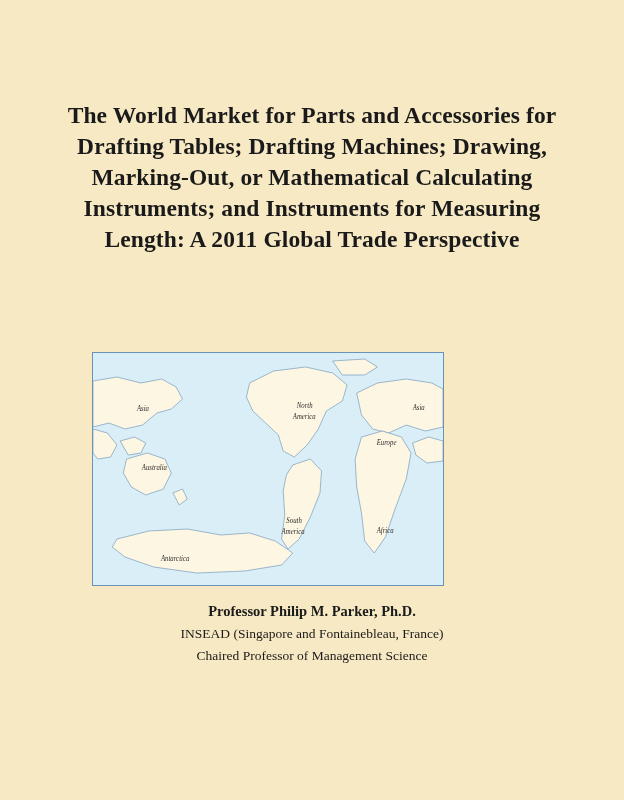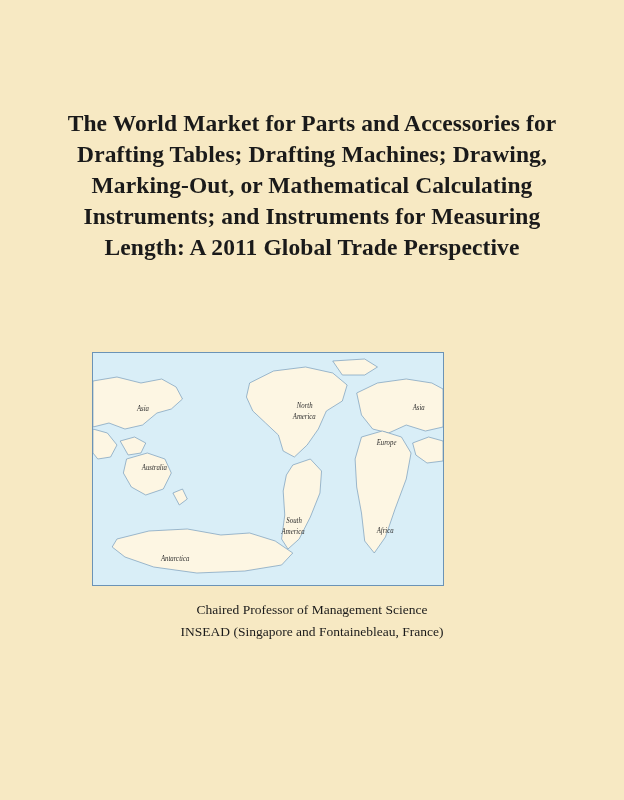--- a/index.html
+++ b/index.html
@@ -15,21 +15,21 @@
   }
   .page {
     position: relative;
     width: 624px;
     height: 800px;
     background: #f7e9c3;
     box-sizing: border-box;
   }
   .title-block {
     position: absolute;
-    top: 108px;
+    top: 100px;
     left: 52px;
     width: 520px;
     text-align: center;
   }
   .title {
     font-family: "Liberation Serif", serif;
     font-size: 23.5px;
     font-weight: bold;
     line-height: 31px;
     color: #1a1a1a;
@@ -123,17 +123,18 @@
       <text class="map-label" x="400" y="57">Asia</text>
       <text class="map-label" x="355" y="92">Europe</text>
       <text class="map-label" x="242" y="170">South</text>
       <text class="map-label" x="236" y="181">America</text>
       <text class="map-label" x="355" y="180">Africa</text>
       <text class="map-label" x="85" y="208">Antarctica</text>
     </svg>
   </div>
 
   <div class="byline">
+    <p class="author">Professor Philip M. Parker, Ph.D.</p>
+    <p class="affil">INSEAD (Singapore and Fontainebleau, France)</p>
     <p class="affil">Chaired Professor of Management Science</p>
-    <p class="affil">INSEAD (Singapore and Fontainebleau, France)</p>
   </div>
 
 </div>
 
 </body></html>

